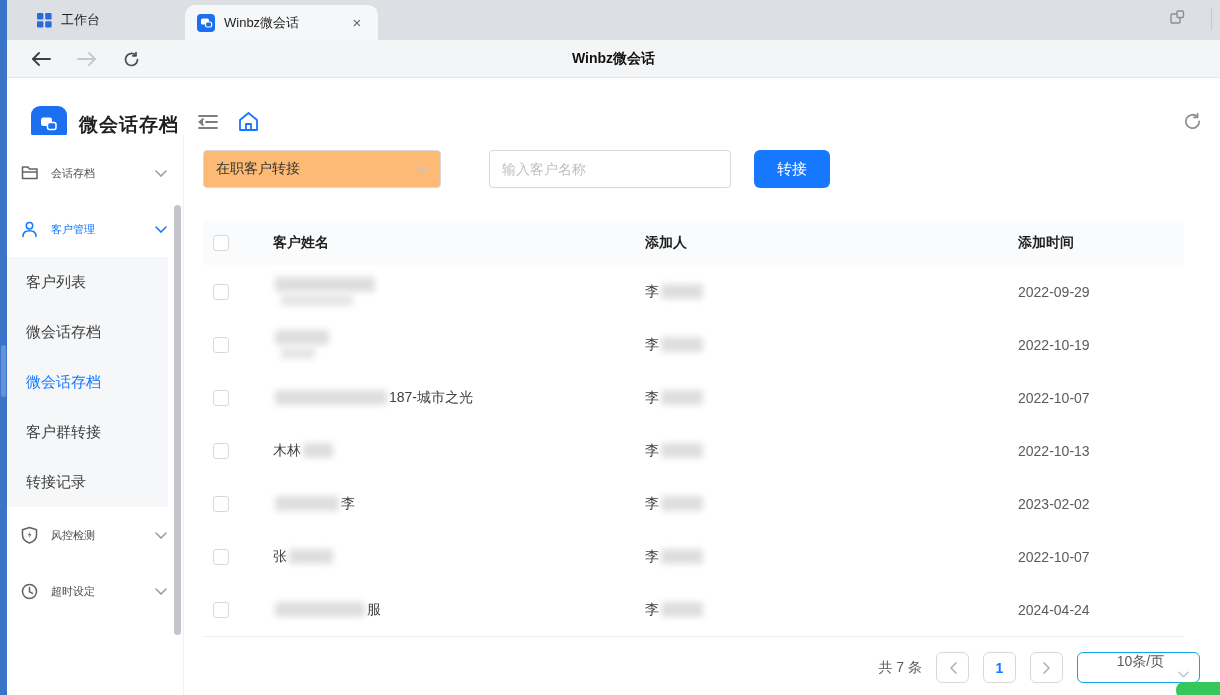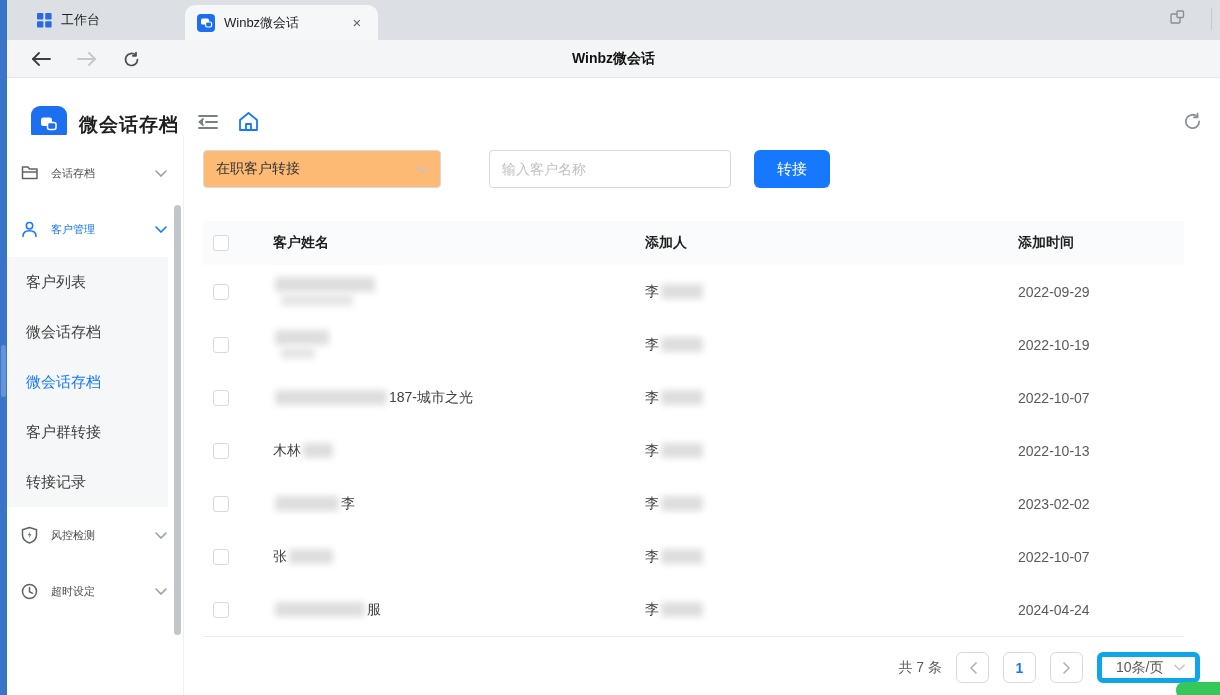--- a/index.html
+++ b/index.html
@@ -81,22 +81,22 @@
   .c-date { color:#5a5a5a; }
   .blurwrap { display:inline-flex; flex-direction:column; align-items:flex-start; margin:0 2px; }
   .blur { display:inline-block; height:15px; background:#dedede; border-radius:2px; filter:blur(3px); }
   .blur.b2 { height:12px; margin-top:2px; margin-left:6px; background:#e6e6e6; }
 
   .footer { position:absolute; right:20px; bottom:12px; display:flex; align-items:center; gap:14px;
     font-size:14px; color:#595959; }
   .pg-btn { width:33px; height:31px; border:1px solid #d9d9d9; border-radius:6px; background:#fff;
     display:flex; align-items:center; justify-content:center; color:#b0b4ba; cursor:pointer; }
   .pg-btn.page { color:#1677ff; font-weight:bold; font-size:14px; }
-  .pg-size { width:103px; height:31px; border:5px solid #0ea5e9; border-radius:6px; background:#fff;
-    display:flex; align-items:center; padding:0 10px 0 14px; color:#595959; cursor:pointer; }
+  .pg-size { width:123px; height:31px; border:1px solid #0ea5e9; border-radius:6px; background:#fff;
+    display:flex; align-items:center; padding:0 10px 0 14px; color:#595959; cursor:pointer;flex-direction:column; }
   .pg-size .chev { margin-left:auto; color:#c0c4cc; display:flex; }
 
   .green-blob { position:absolute; right:-8px; bottom:-4px; width:52px; height:17px; background:#35c759;
     border-radius:8px; }
 </style>
 </head>
 <body>
 
 <div id="stripe">
   <div class="thumb"></div>

